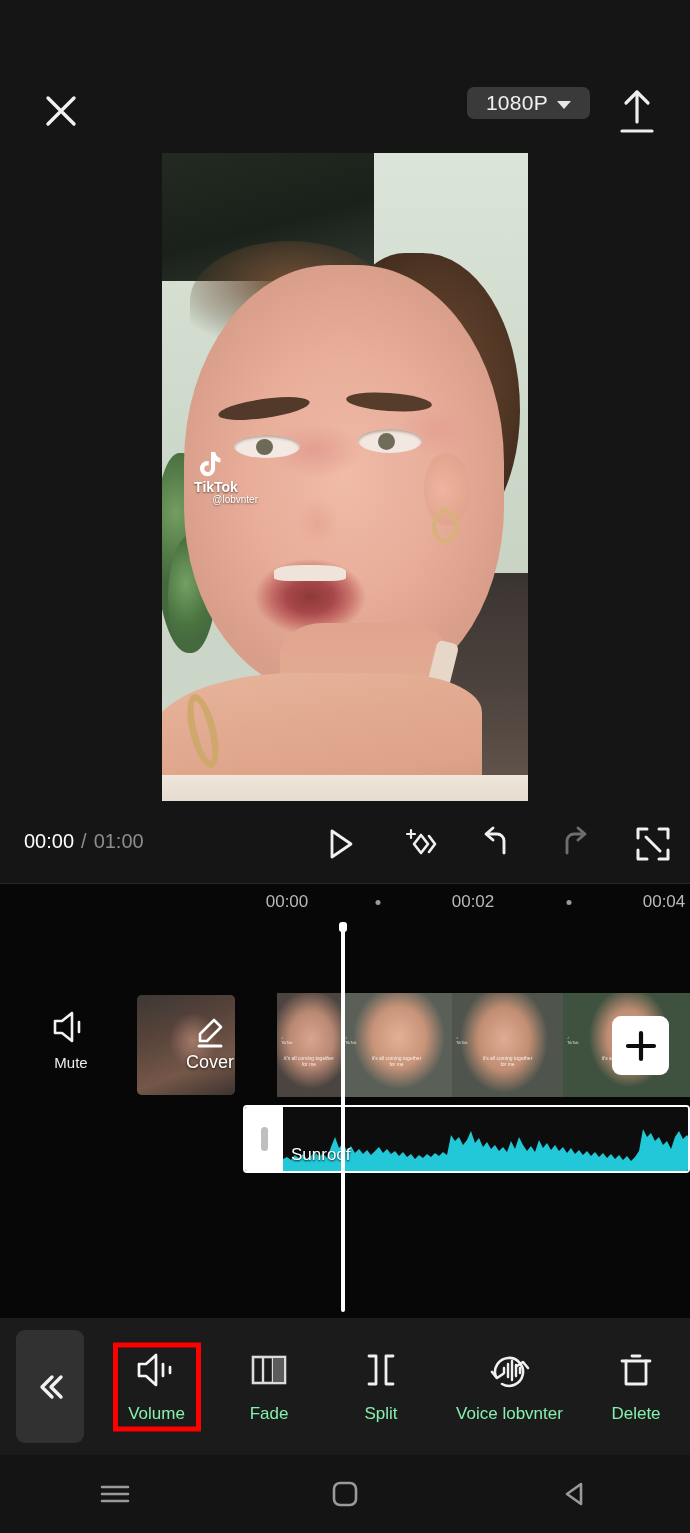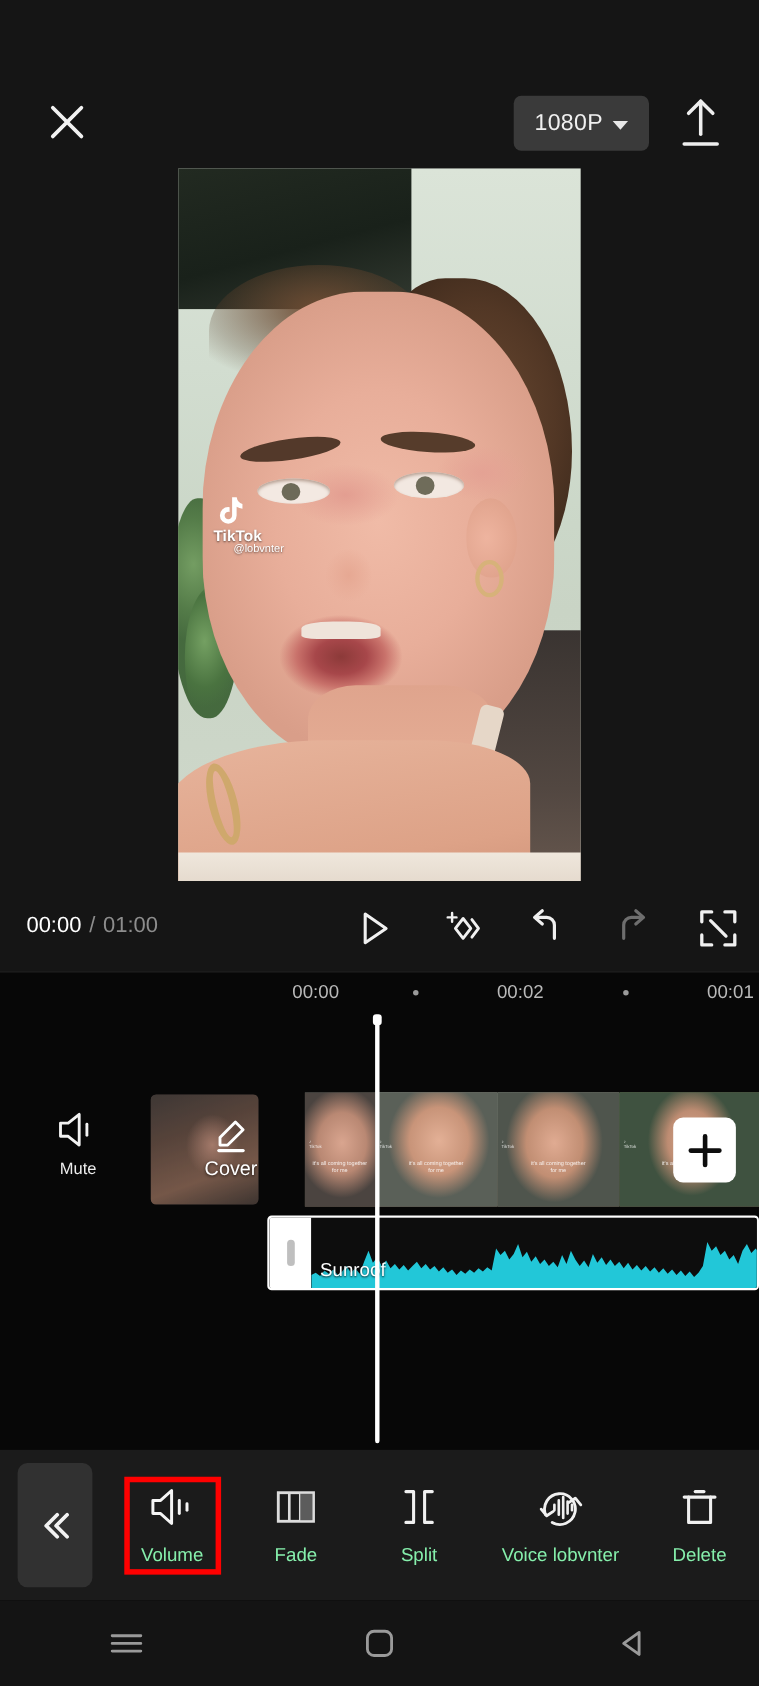--- a/index.html
+++ b/index.html
@@ -27,21 +27,21 @@
     position: absolute; left: 0; top: 0;
     width: 690px; height: 152px;
   }
   .close-btn {
     position: absolute; left: 36px; top: 86px;
     width: 50px; height: 50px;
     cursor: pointer;
   }
   .res-btn {
     position: absolute; left: 467px; top: 87px;
-    width: 123px; height: 50px;
+    width: 123px; height: 32px;
     background: #3a3a3a;
     border-radius: 7px;
     display: flex; align-items: center; justify-content: center;
     gap: 9px;
     cursor: pointer;
   }
   .res-btn .res-label {
     color: #f0f0f0; font-size: 21px; letter-spacing: .3px;
   }
   .caret-down {
@@ -575,21 +575,21 @@
     </div>
   </div>
 
   <div class="timeline-section">
 
     <div class="ruler">
       <div class="ruler-tick" style="left:287px">00:00</div>
       <div class="ruler-dot" style="left:378px"></div>
       <div class="ruler-tick" style="left:473px">00:02</div>
       <div class="ruler-dot" style="left:569px"></div>
-      <div class="ruler-tick" style="left:664px">00:01</div>
+      <div class="ruler-tick" style="left:664px">00:04</div>
     </div>
 
     <div class="playhead">
       <div class="playhead-knob"></div>
     </div>
   </div>
 
   <div class="mute-btn">
     <svg width="40" height="34" viewBox="0 0 40 34">
       <path d="M4 11 L11 11 L21 3 L21 31 L11 23 L4 23 Z" fill="none" stroke="#f2f2f2" stroke-width="2.6" stroke-linejoin="round"></path>

